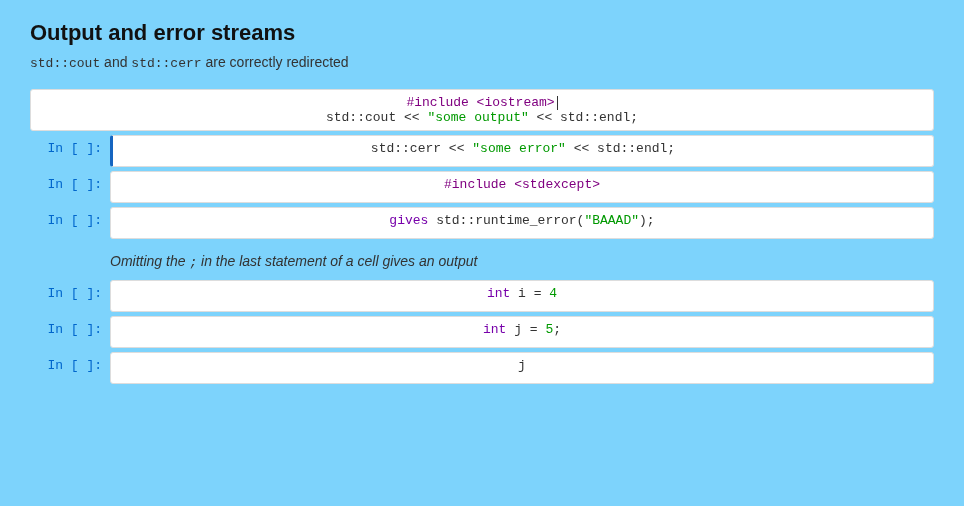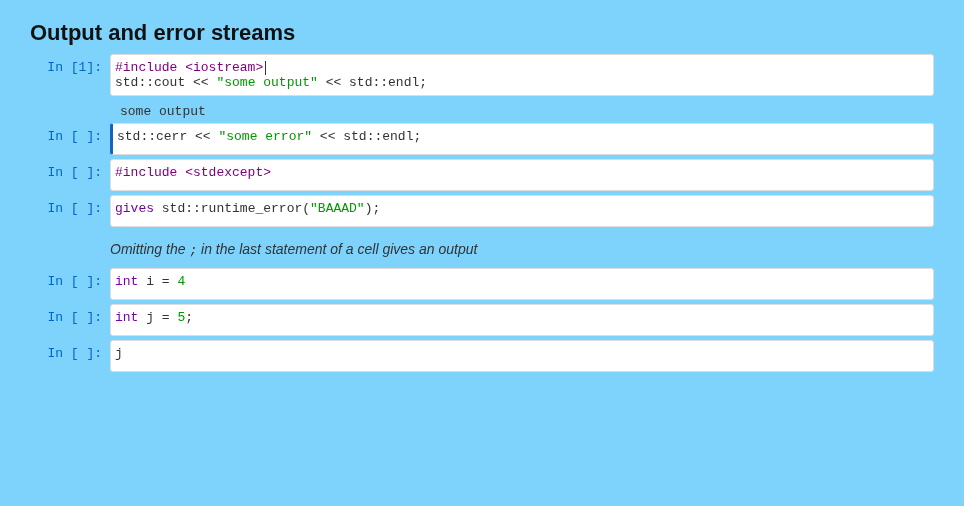--- a/index.html
+++ b/index.html
@@ -63,25 +63,26 @@
 
     .cell-label span {
       color: #0066cc;
     }
 
     .cell-content {
       flex: 1;
       border: 1px solid #ddd;
       background: #fff;
       border-radius: 3px;
-      padding: 5px 4px;
+      padding: 5px 28px;
       font-family: "Courier New", monospace;
       font-size: 13px;
       min-height: 32px;
       position: relative;
+      text-align: center;
     }
 
     .cell-row.active-cell .cell-content {
       border-left: 3px solid #1565c0;
     }
 
     .cell-output {
       margin-left: 80px;
       padding: 4px 10px;
       font-family: "Courier New", monospace;
@@ -113,31 +114,33 @@
       margin-left: 2px;
     }
   </style>
 </head>
 <body>
 
 <div class="notebook-container">
 
   <h1 class="section-title">Output and error streams</h1>
 
+  <p class="section-desc">
+    <code class="inline">std::cout</code>
+    <span> and </span>
+    <code class="inline">std::cerr</code>
+    <span> are correctly redirected</span>
+  </p>
 
   <div class="cell-row">
-    <div class="cell-label">
-      <span>In [<span>1</span>]:</span>
-    </div>
     <div class="cell-content">
       <div><span class="kw-blue">#include &lt;iostream&gt;</span><span class="cursor"></span></div>
       <div>std::cout &lt;&lt; <span class="kw-green">"some output"</span> &lt;&lt; std::endl;</div>
     </div>
   </div>
-  <div class="cell-output">some output</div>
 
   <div class="cell-row active-cell">
     <div class="cell-label">
       <span>In [&nbsp;]:</span>
     </div>
     <div class="cell-content">
       <div>std::cerr &lt;&lt; <span class="kw-green">"some error"</span> &lt;&lt; std::endl;</div>
     </div>
   </div>
 

